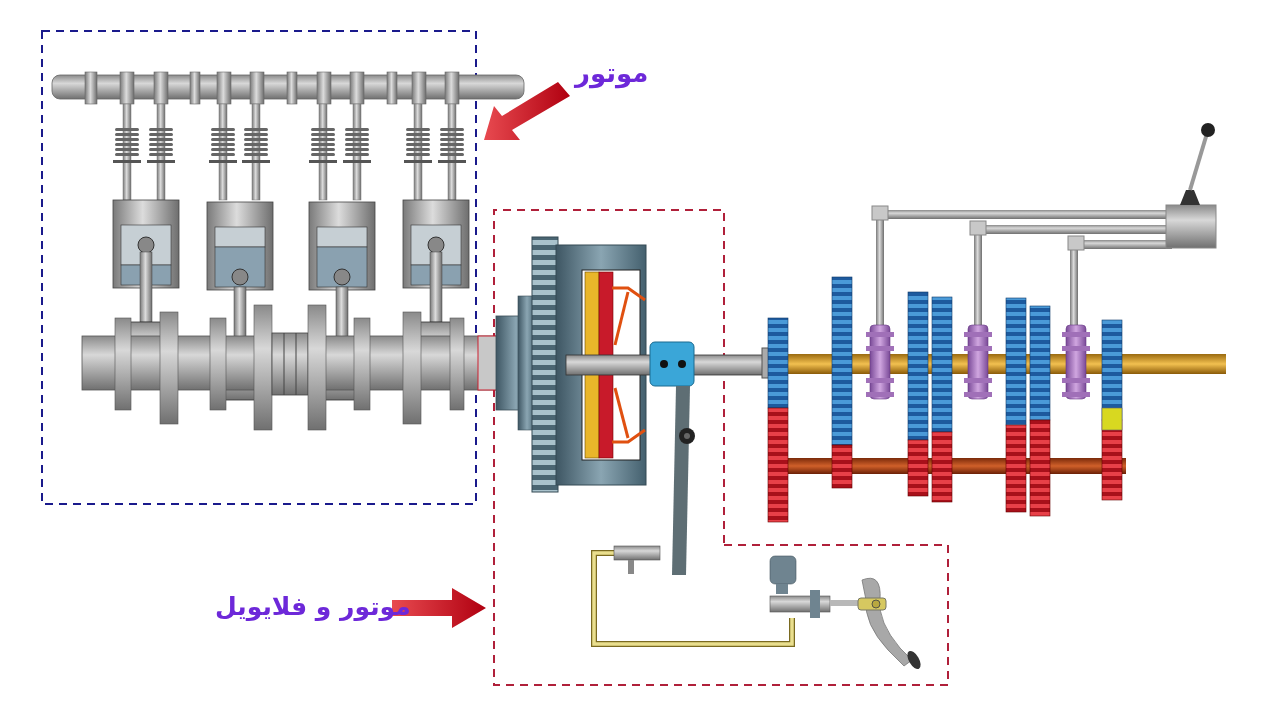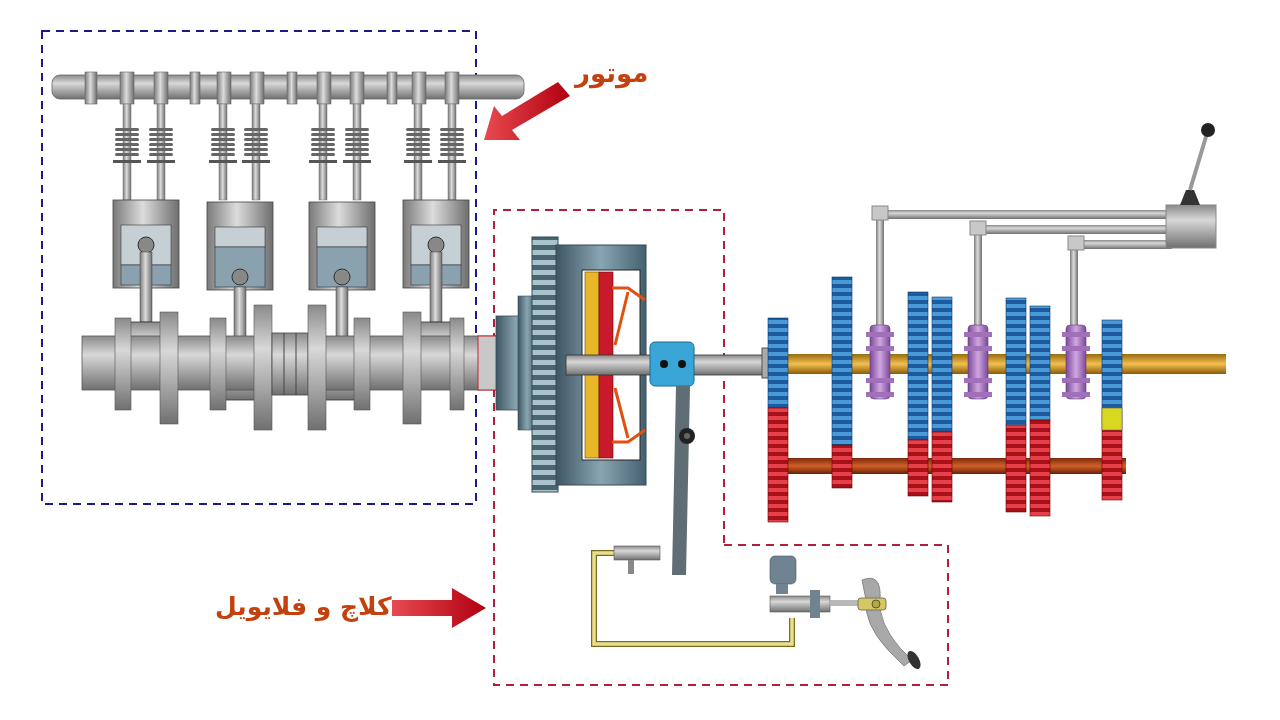--- a/index.html
+++ b/index.html
@@ -1,18 +1,18 @@
 <!DOCTYPE html>
 <html><head>
 <meta charset="utf-8">
 <style>
   html,body{margin:0;padding:0;background:#ffffff;}
   body{width:1280px;height:720px;overflow:hidden;position:relative;font-family:"DejaVu Sans",sans-serif;}
   #stage{position:absolute;left:0;top:0;width:1280px;height:720px;}
-  .label{position:absolute;font-family:"DejaVu Sans",sans-serif;font-weight:bold;color:#c2410c;direction:rtl;white-space:nowrap;}
+  .label{position:absolute;font-family:"DejaVu Sans",sans-serif;font-weight:bold;color:#6d28d9;direction:rtl;white-space:nowrap;}
   #label-engine{left:575px;top:58px;font-size:26px;}
   #label-clutch{left:215px;top:592px;font-size:25px;}
 </style>
 </head>
 <body>
 
 <svg id="stage" viewBox="0 0 1280 720" xmlns="http://www.w3.org/2000/svg">
   <defs>
     <linearGradient id="gMetalV" x1="0" y1="0" x2="0" y2="1">
       <stop offset="0" stop-color="#8a8a8a"></stop>
@@ -317,13 +317,13 @@
         <rect x="1066" y="325" width="20" height="74" rx="4" fill="url(#gSynchro)" stroke="#6a3a88" stroke-width="0.6"></rect>
         <rect x="1062" y="332" width="28" height="5" fill="#a070b8"></rect>
         <rect x="1062" y="346" width="28" height="5" fill="#a070b8"></rect>
         <rect x="1062" y="378" width="28" height="5" fill="#a070b8"></rect>
         <rect x="1062" y="392" width="28" height="5" fill="#a070b8"></rect>
       </g>
   </g>
 </svg>
 
 <div id="label-engine" class="label">موتور</div>
-<div id="label-clutch" class="label">کلاچ و فلایویل</div>
+<div id="label-clutch" class="label">موتور و فلایویل</div>
 
 </body></html>

